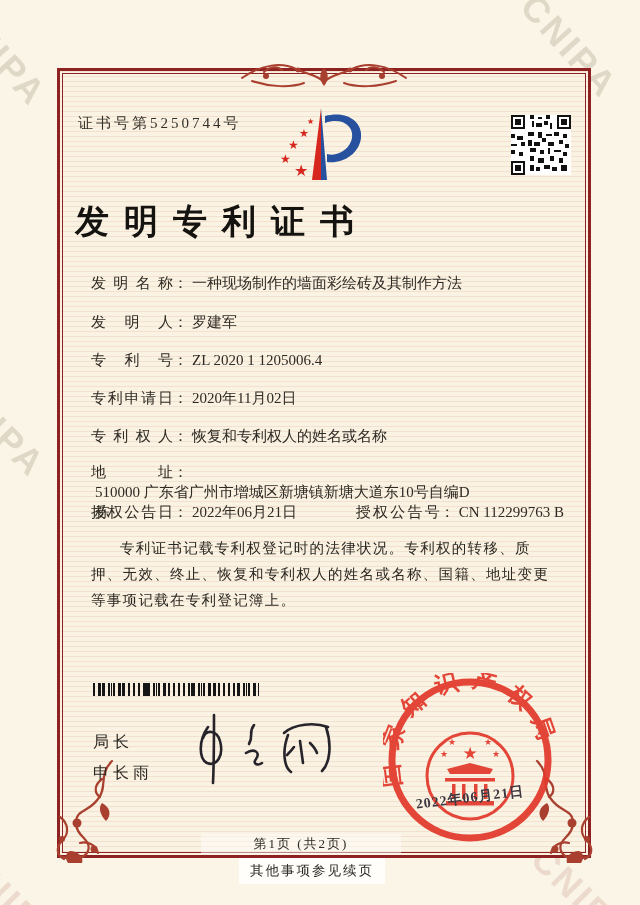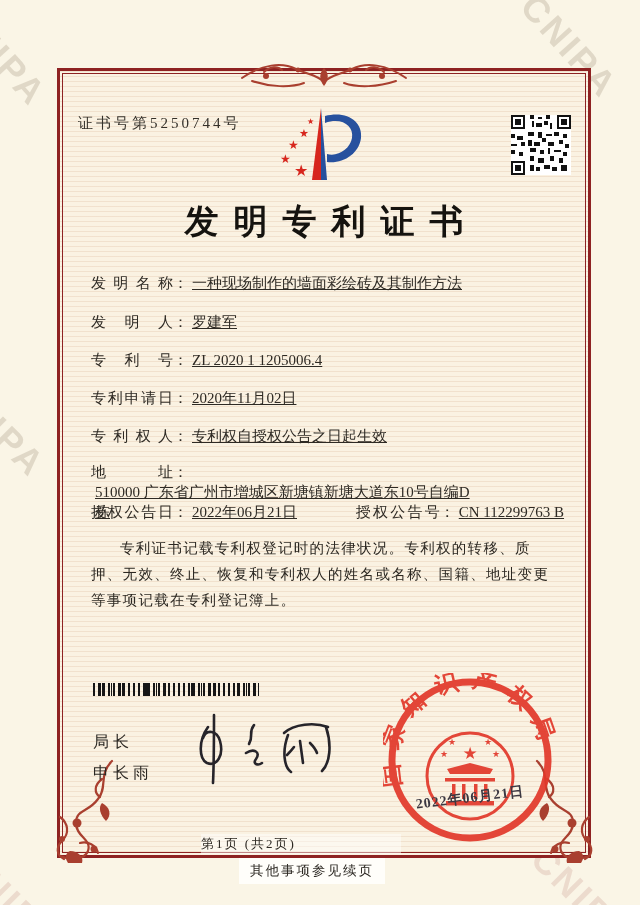--- a/index.html
+++ b/index.html
@@ -9,40 +9,40 @@
       font-weight:bold;font-size:36px;letter-spacing:3px;color:rgba(150,136,112,.26);
       transform-origin:top left;white-space:nowrap;pointer-events:none;}
   .wm.rose{color:rgba(205,158,148,.30);}
   .frame{position:absolute;left:57px;top:68px;width:528px;height:784px;
          border:3px solid #8e2222;
          background-image:repeating-linear-gradient(180deg,rgba(198,141,103,.17) 0 1px,rgba(250,243,227,0) 1px 5px);
          background-color:#faf2e2;}
   .frame::before{content:"";position:absolute;inset:2px;border:1px solid #8e2222;pointer-events:none;}
   .abs{position:absolute;}
   .certno{left:18px;top:43px;font-size:15px;letter-spacing:3px;color:#35312a;text-align:center;}
-  .title{left:0;top:128px;width:100%;text-align:center;font-size:34px;font-weight:600;
+  .title{left:0;top:128px;width:100%;font-size:34px;font-weight:600;
          letter-spacing:15px;text-indent:15px;color:#15130f;}
   .frow{left:31px;width:478px;font-size:15px;line-height:20px;}
   .jlabel{display:inline-flex;justify-content:space-between;width:82px;vertical-align:top;}
   .jlabel2{display:inline-flex;justify-content:space-between;width:84px;vertical-align:top;}
   .colon{vertical-align:top;}
-  .fval{display:inline-block;vertical-align:top;margin-left:4px;max-width:382px;text-decoration:underline;}
+  .fval{display:inline-block;vertical-align:top;margin-left:4px;max-width:382px;}
   .body-text{left:31px;top:464px;width:470px;font-size:14.5px;line-height:26px;
              letter-spacing:1.3px;color:#2c2822;}
   .body-text p{margin:0;text-indent:2em;}
   .barcode{left:33px;top:612px;width:166px;height:13px;
      background-image:
        repeating-linear-gradient(90deg,#161616 0 2px,rgba(0,0,0,0) 2px 5px),
        repeating-linear-gradient(90deg,#161616 0 1px,rgba(0,0,0,0) 1px 9px),
        repeating-linear-gradient(90deg,rgba(0,0,0,0) 0 6px,#161616 6px 8px,rgba(0,0,0,0) 8px 23px);}
   .sig-title{left:33px;top:661px;font-size:16px;letter-spacing:4px;
              font-family:Liberation Sans, sans-serif;color:#2a2722;}
   .sig-name{left:33px;top:692px;font-size:16px;letter-spacing:4px;
             font-family:Liberation Serif, serif;color:#2a2722;}
-  .pageinfo{left:141px;top:763px;width:200px;font-size:13px;
+  .pageinfo{left:141px;top:763px;width:200px;text-align:center;font-size:13px;
             letter-spacing:2px;color:#2c2822;background:rgba(255,255,255,.45);padding:1px 0;}
   .seal{left:323px;top:602px;width:174px;height:174px;}
   .seal-date{position:absolute;left:2px;top:116px;width:170px;text-align:center;
              font-size:14px;font-weight:bold;letter-spacing:1px;color:#3c3842;
              transform:rotate(-7deg);}
   .cont-note{position:absolute;left:239px;top:858px;width:146px;text-align:center;
              font-size:13.5px;letter-spacing:2px;color:#2c2822;
              background:rgba(255,255,253,.85);padding:4px 0;}
   .logo{left:221px;top:33px;width:86px;height:82px;}
   .logo-star{position:absolute;color:#d7261d;line-height:1;}
@@ -214,21 +214,21 @@
           <span>请</span>
           <span>日</span>
         </span><span class="colon">：</span><span class="fval">2020年11月02日</span>
     </div>
     <div class="abs frow" style="top:355px;">
       <span class="jlabel">
           <span>专</span>
           <span>利</span>
           <span>权</span>
           <span>人</span>
-        </span><span class="colon">：</span><span class="fval">专利权自授权公告之日起生效</span>
+        </span><span class="colon">：</span><span class="fval">恢复和专利权人的姓名或名称</span>
     </div>
     <div class="abs frow" style="top:391px;">
       <span class="jlabel">
           <span>地</span>
           <span>址</span>
         </span><span class="colon">：</span><span class="fval">510000 广东省广州市增城区新塘镇新塘大道东10号自编D栋</span>
     </div>
     <div class="abs frow" style="top:431px;">
       <span class="jlabel">
           <span>授</span>

